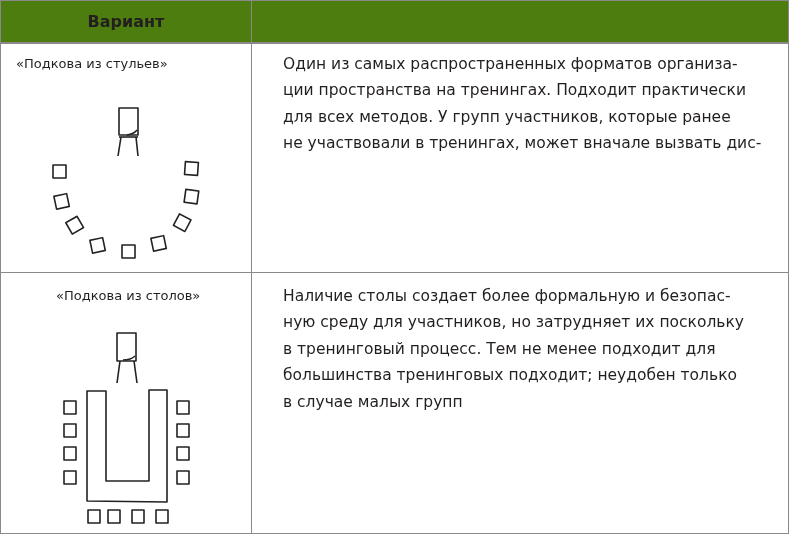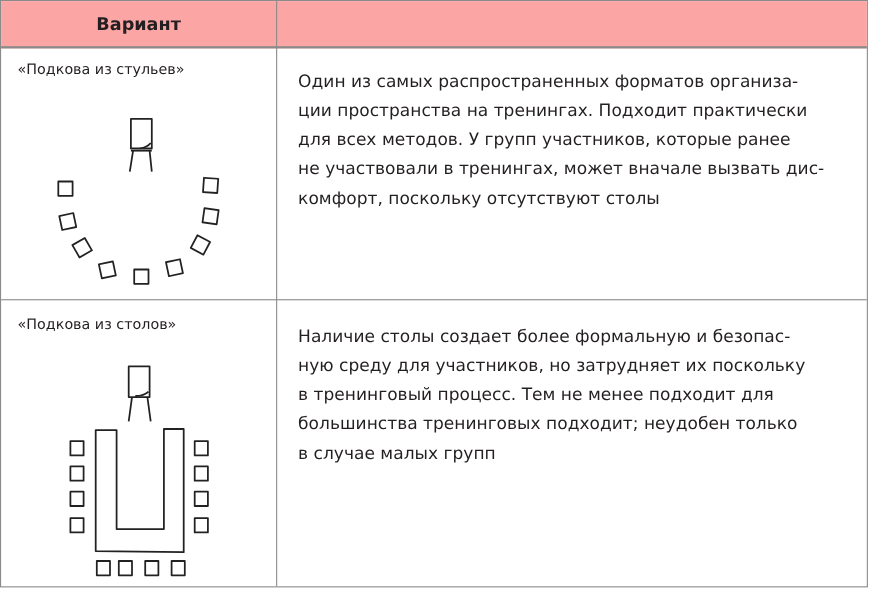--- a/index.html
+++ b/index.html
@@ -1,23 +1,23 @@
 <!DOCTYPE html>
 <html><head>
 <meta charset="utf-8">
 <style>
   html, body { margin: 0; padding: 0; background: #ffffff; }
   body { width: 790px; height: 535px; overflow: hidden; font-family: "DejaVu Sans", sans-serif; color: #231f20; }
   .tbl { position: absolute; left: 0; top: 0; width: 789px; height: 534px; border: 1px solid #8a8a8a; box-sizing: border-box; }
-  .hdr { position: absolute; left: 0; top: 0; width: 787px; height: 43px; background: #fca5a5; border-bottom: 2px solid #8a8a8a; box-sizing: border-box; }
+  .hdr { position: absolute; left: 0; top: 0; width: 787px; height: 43px; background: #4d7c0f; border-bottom: 2px solid #8a8a8a; box-sizing: border-box; }
   .hcell { position: absolute; top: 0; height: 41px; line-height: 41px; text-align: center; font-weight: bold; font-size: 16px; }
   .vline { position: absolute; left: 250px; top: 0; width: 1px; height: 532px; background: #8a8a8a; }
   .hline { position: absolute; left: 0; top: 271px; width: 787px; height: 1px; background: #8a8a8a; }
   .variant { position: absolute; left: 15px; font-size: 13px; }
-  .desc { position: absolute; left: 270px; width: 505px; font-size: 15.5px; line-height: 26.4px; margin-top: 10px; }
+  .desc { position: absolute; left: 282px; width: 505px; font-size: 15.5px; line-height: 26.4px; }
   .desc div { white-space: nowrap; }
   svg { position: absolute; }
   .sk { fill: none; stroke: #222; stroke-width: 1.6; stroke-linejoin: round; }
 </style>
 </head>
 <body>
 
 <div class="tbl">
   <div class="hdr">
     <div class="hcell" style="left:0;width:250px;">Вариант</div>
@@ -48,26 +48,25 @@
         <rect class="sk" x="184" y="99" width="13" height="13" transform="rotate(8 190 105)"></rect>
         <rect class="sk" x="184" y="71" width="13" height="13" transform="rotate(4 190 77)"></rect>
       </g>
     </svg>
 
     <div class="desc" style="top:50px;">
       <div>Один из самых распространенных форматов организа-</div>
       <div>ции пространства на тренингах. Подходит практически</div>
       <div>для всех методов. У групп участников, которые ранее</div>
       <div>не участвовали в тренингах, может вначале вызвать дис-</div>
-      <div>комфорт, поскольку отсутствуют столы</div>
     </div>
   </div>
 
   <div>
-    <div class="variant" style="top:287px;">«Подкова из столов»</div>
+    <div class="variant" style="top:287px;margin-left:40px;">«Подкова из столов»</div>
 
     <svg style="left:0;top:330px;" width="250" height="200" viewBox="0 0 250 200">
 
       <g>
         <path class="sk" d="M116 2 L135 2 L135 30 L116 30 Z"></path>
         <path class="sk" d="M122 29 Q130 29 134 25" stroke-width="1.2"></path>
         <path class="sk" d="M119 30 L116 52 M133 30 L136 52"></path>
       </g>
 
       <path class="sk" d="M86 60 L105 60 L105 150 L148 150 L148 59 L166 59 L166 171 L86 170 Z"></path>

